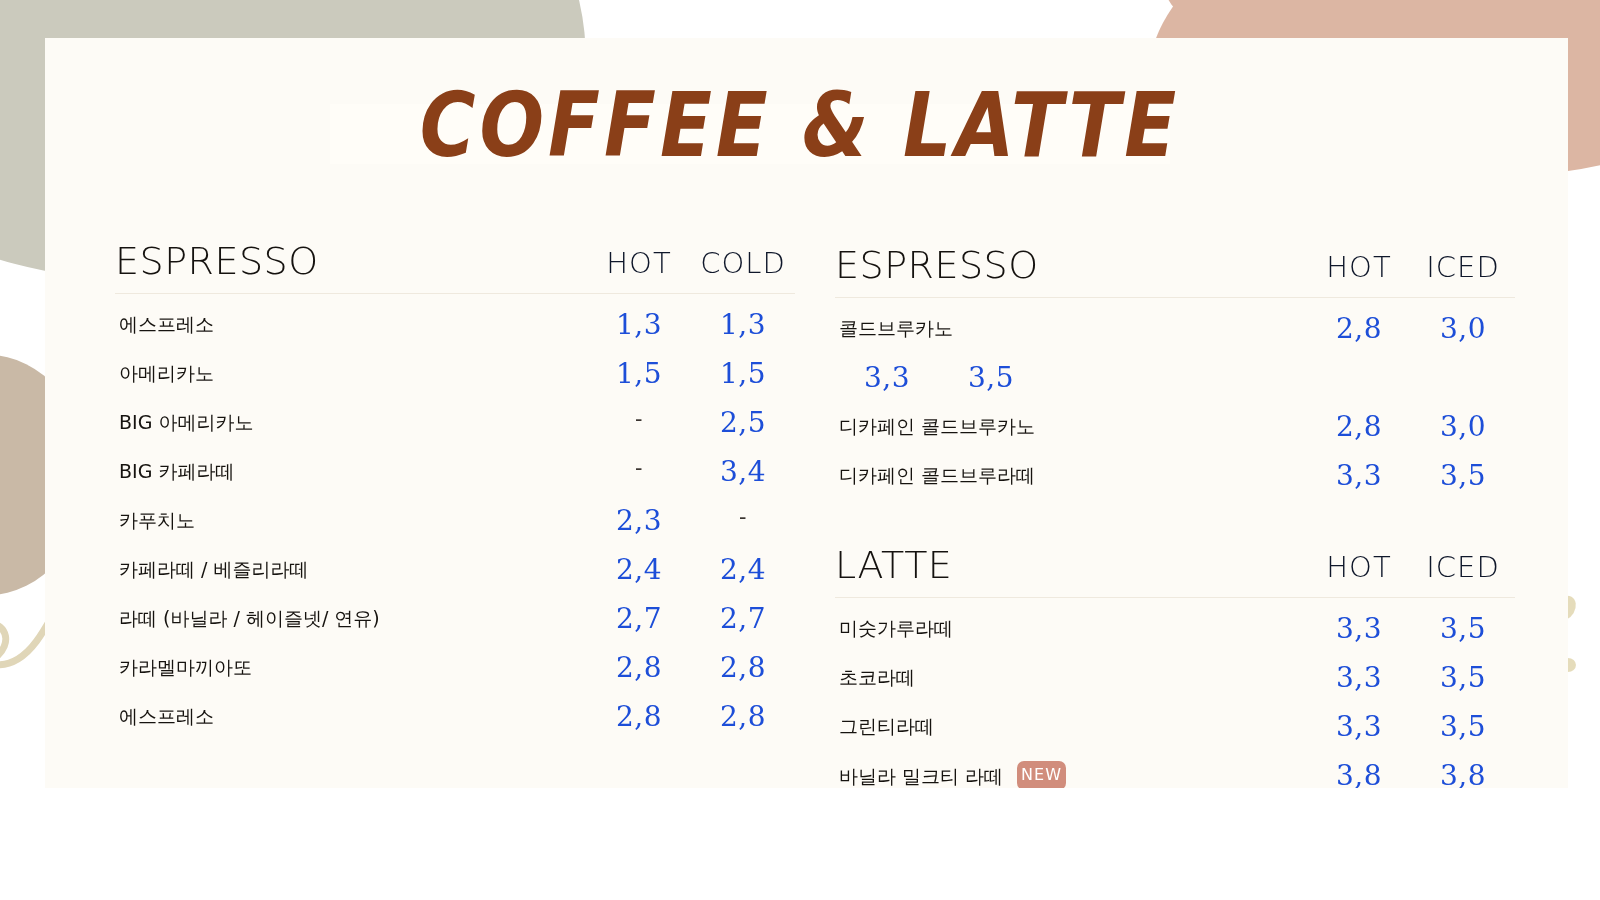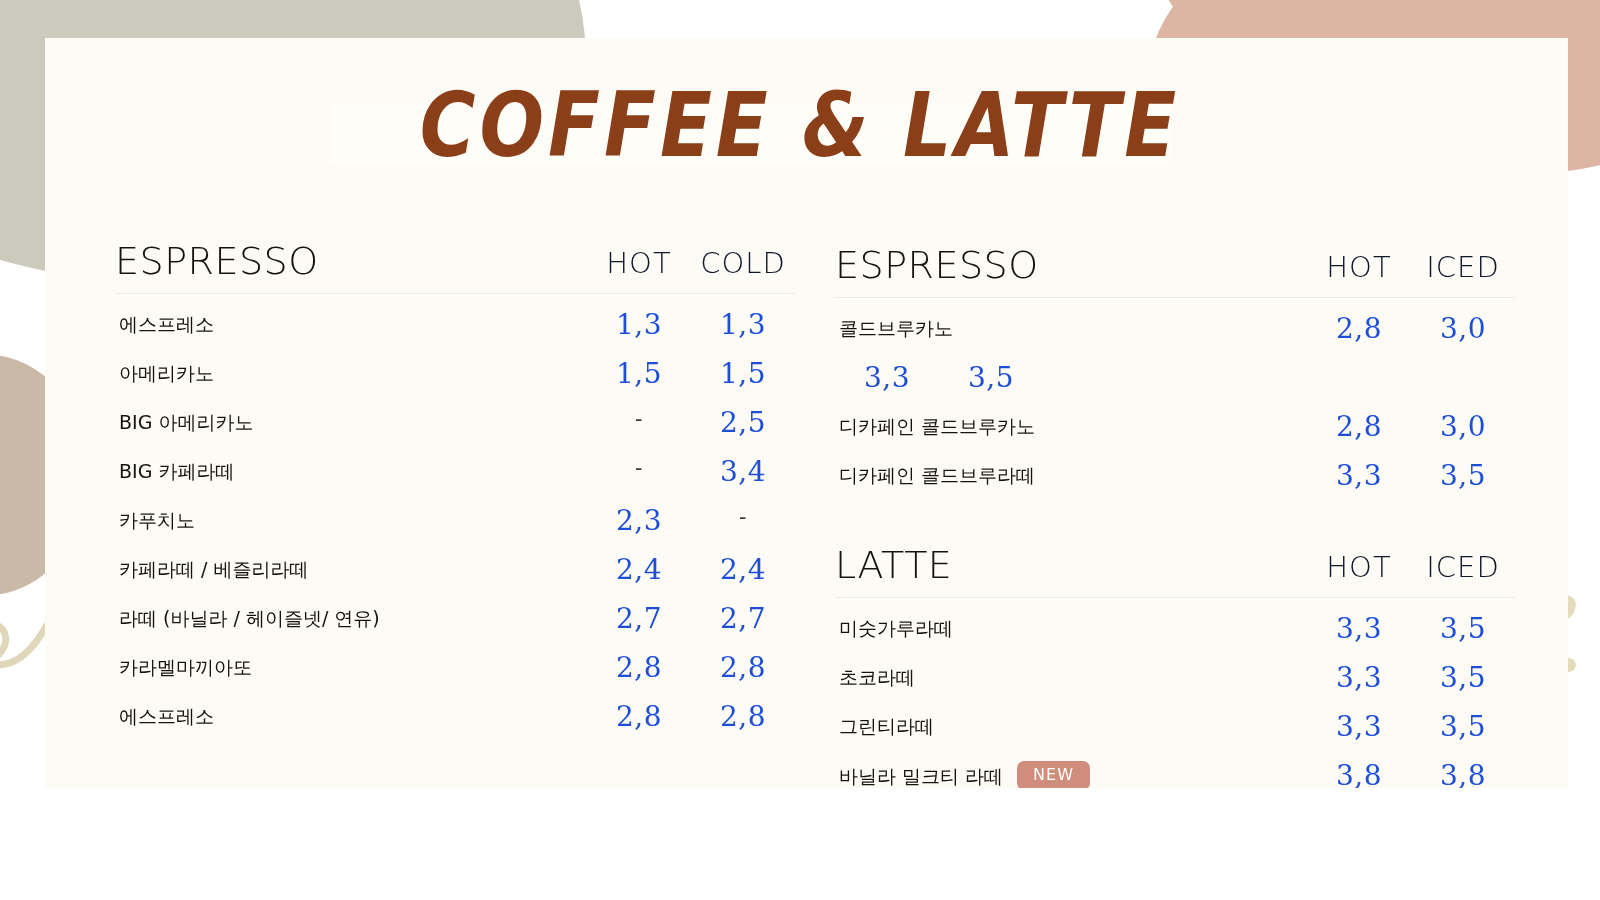--- a/index.html
+++ b/index.html
@@ -195,21 +195,21 @@
   }
 
   .badge-new {
     display:inline-block;
     background:#d18d7c;
     color:#ffffff;
     font-family:"DejaVu Sans", sans-serif;
     font-size:16px;
     font-weight:400;
     letter-spacing:1px;
-    padding:6px 16px 7px;
+    padding:6px 4px 7px;
     border-radius:7px;
     line-height:1;
   }
 
   .prices { display:flex; flex:0 0 auto; }
   .price {
     width:104px;
     text-align:center;
     font-family:"DejaVu Serif", serif;
     font-size:28px;

